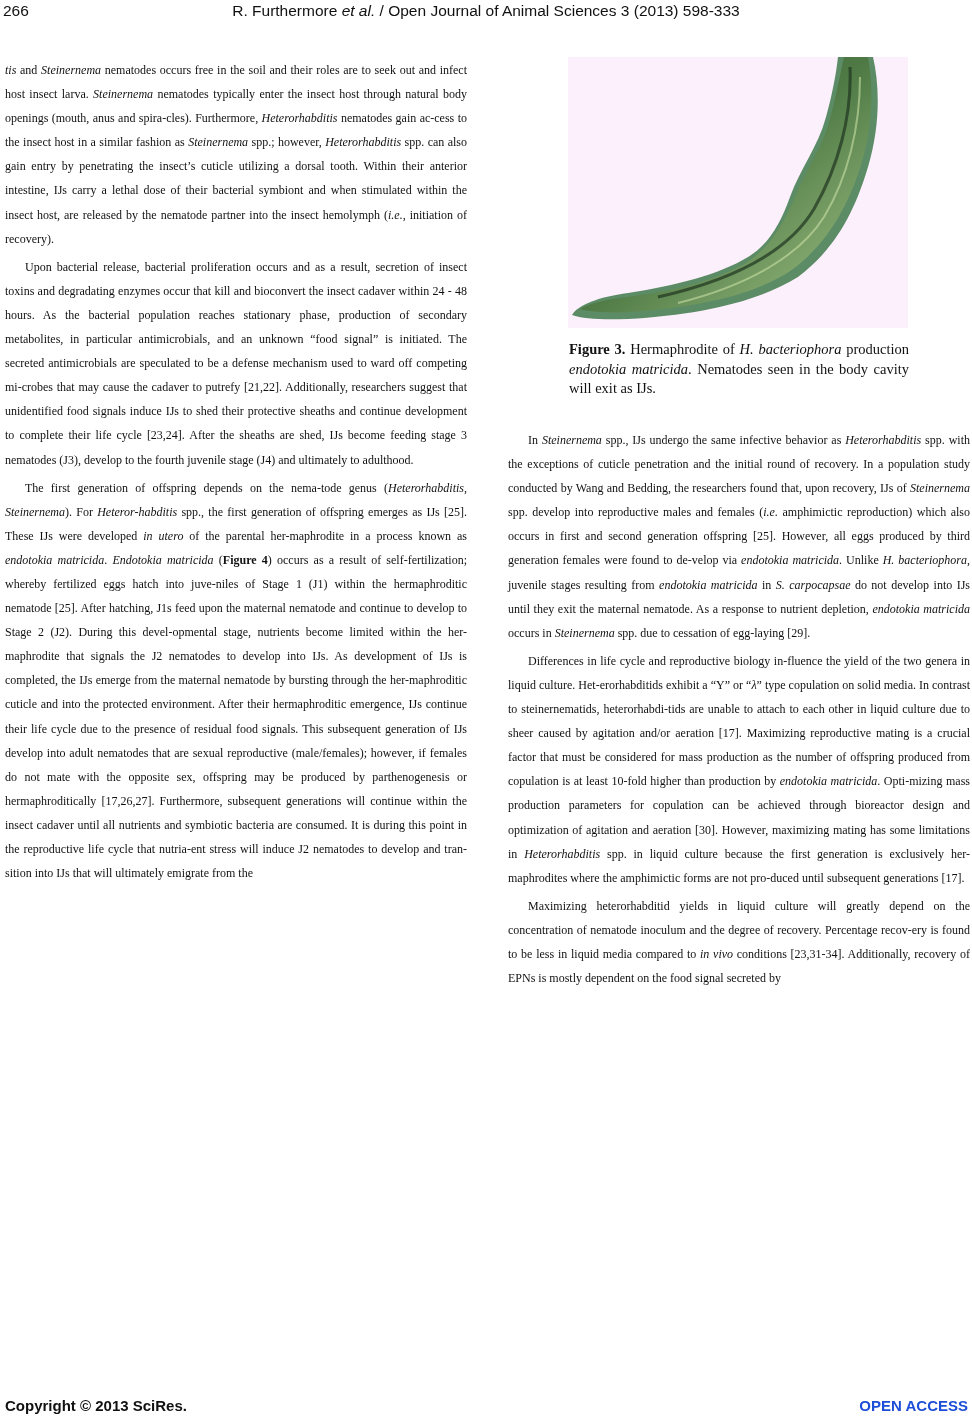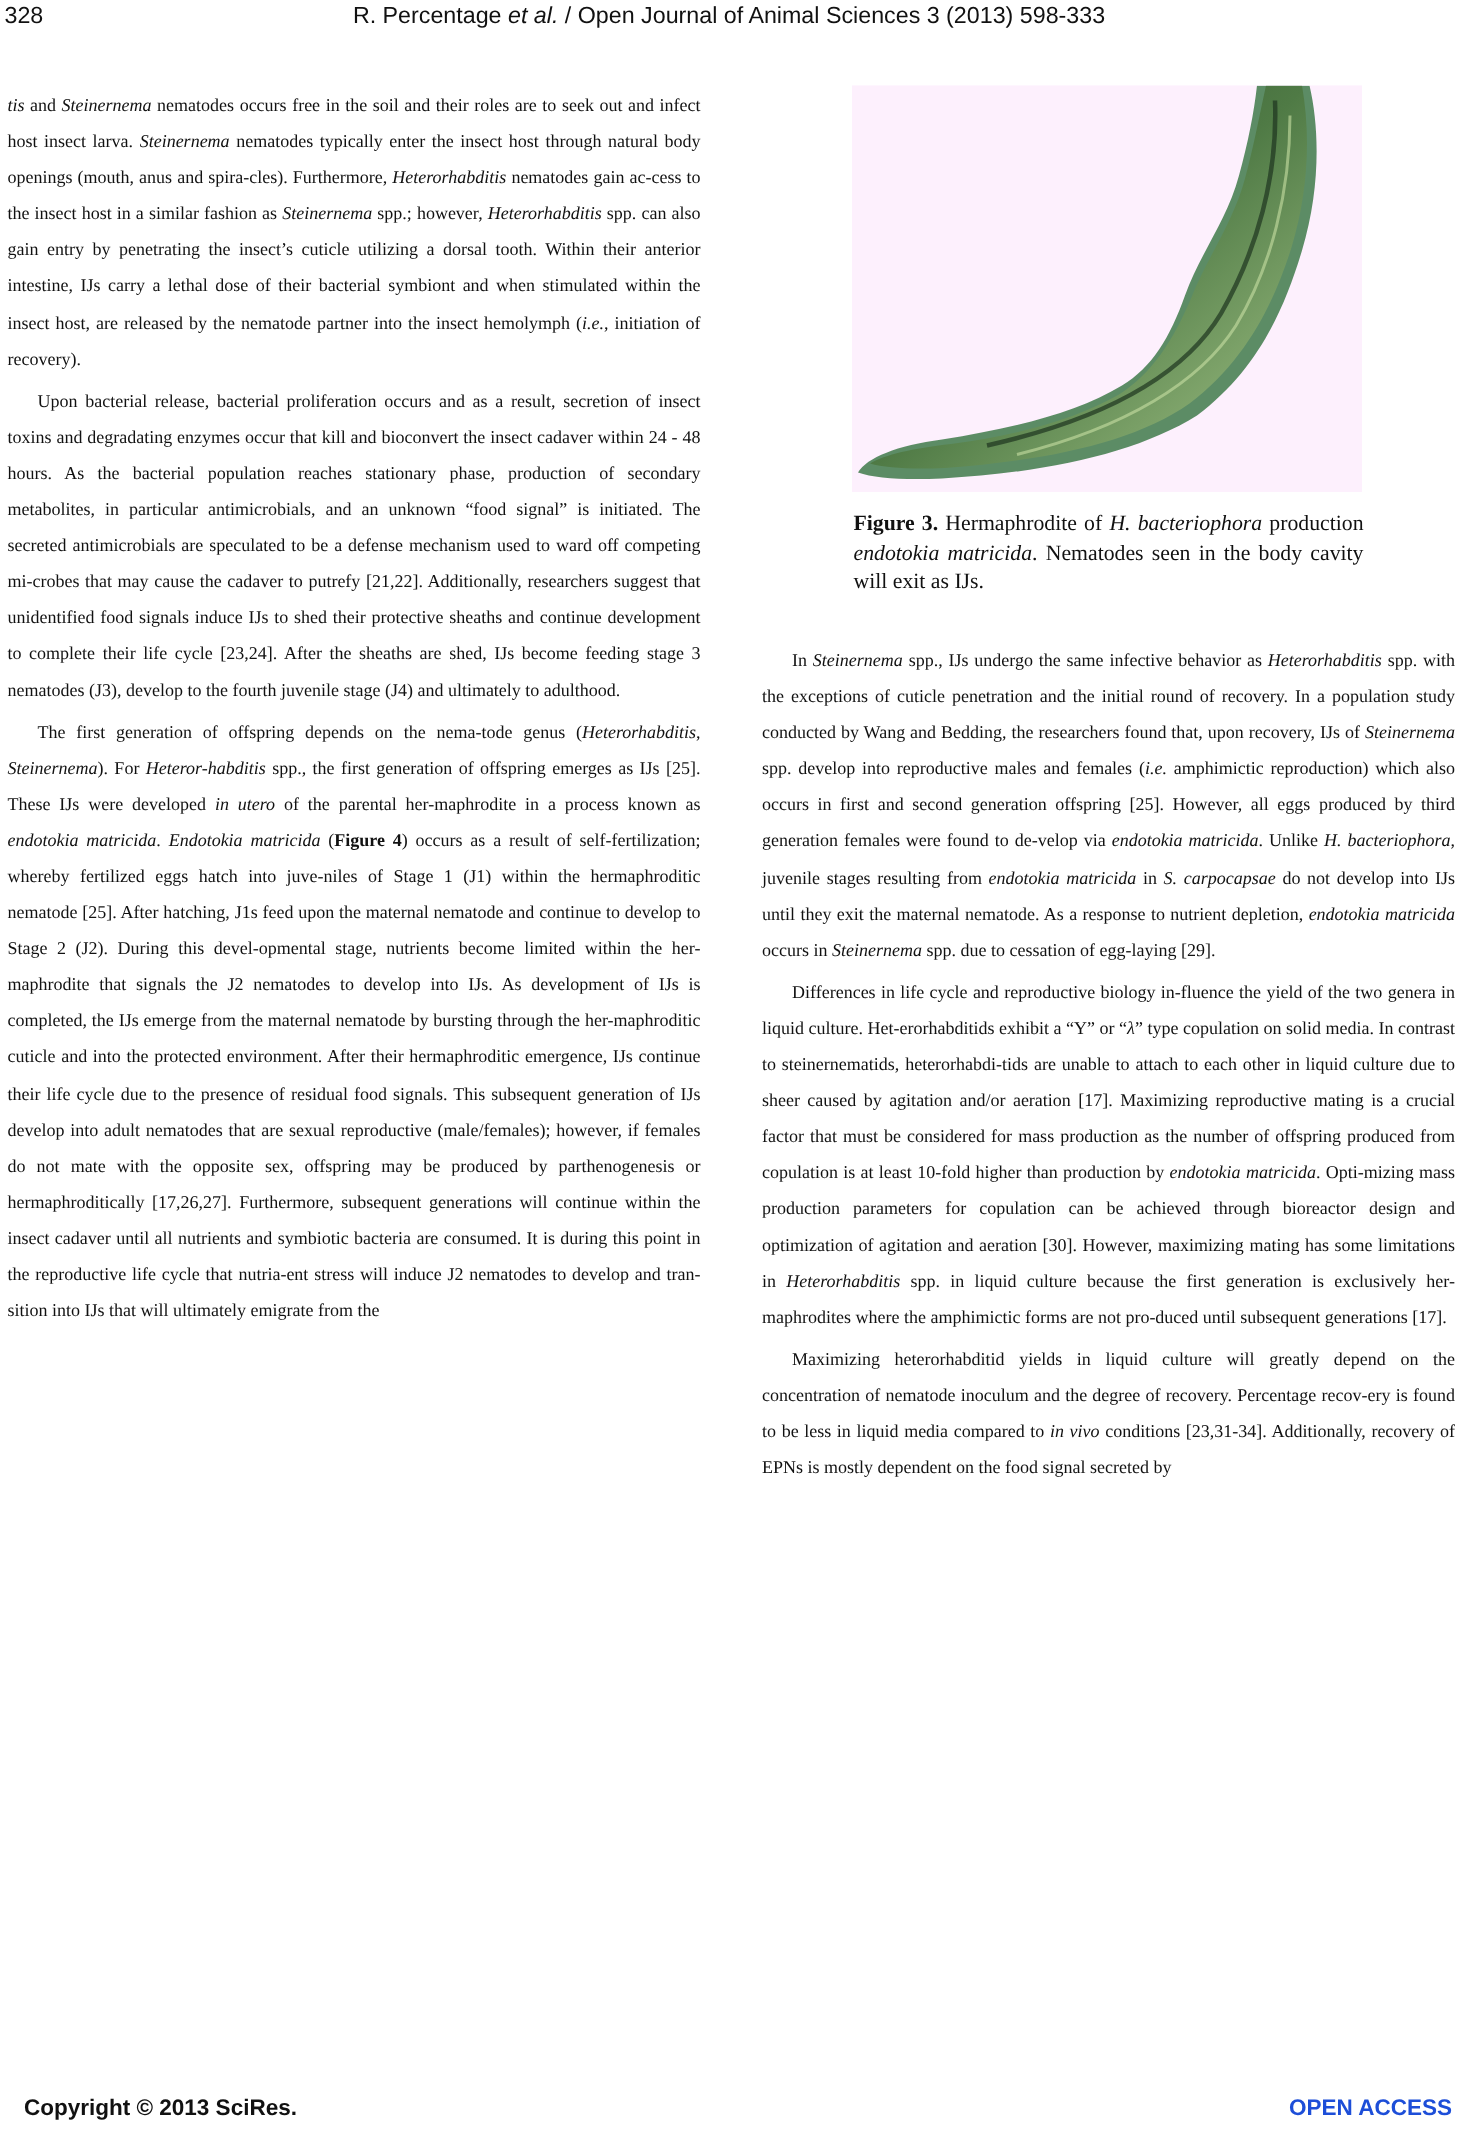--- a/index.html
+++ b/index.html
@@ -9,30 +9,30 @@
   .runhead .journal { position: absolute; left: 0; width: 972px; text-align: center; top: 0; }
   .col { position: absolute; font-family: "Liberation Serif", serif; font-size: 12px; line-height: 24.1px; text-align: justify; }
   .col-left { left: 5px; top: 58px; width: 462px; }
   .col-right { left: 508px; top: 424px; width: 462px; }
   .col p { margin: 0; }
   .col p.indent { text-indent: 20px; margin-top: 4px; }
   .figure { position: absolute; left: 568px; top: 57px; width: 340px; height: 271px; background: #fdf0fd; overflow: hidden; }
   .caption { position: absolute; left: 569px; top: 340px; width: 340px; font-family: "Liberation Serif", serif; font-size: 14.5px; line-height: 19.5px; text-align: justify; }
   .caption b { font-weight: bold; }
   .footer { position: absolute; top: 1397px; left: 0; width: 972px; font-family: "Liberation Sans", sans-serif; font-weight: bold; font-size: 15px; }
-  .footer .copy { position: absolute; left: 16px; color: #111; }
+  .footer .copy { position: absolute; left: 5px; color: #111; }
   .footer .oa { position: absolute; right: 4px; color: #1d4ed8; }
   i { }
 </style>
 </head>
 <body>
 
 <div class="runhead">
-  <span class="pageno">328</span>
-  <span class="journal"><span>R. Percentage </span><i>et al.</i><span> / Open Journal of Animal Sciences 3 (2013) 598-333</span></span>
+  <span class="pageno">266</span>
+  <span class="journal"><span>R. Furthermore </span><i>et al.</i><span> / Open Journal of Animal Sciences 3 (2013) 598-333</span></span>
 </div>
 
 <div class="col col-left">
   <p><i>tis</i><span> and </span><i>Steinernema</i><span> nematodes occurs free in the soil and their roles are to seek out and infect host insect larva. </span><i>Steinernema</i><span> nematodes typically enter the insect host through natural body openings (mouth, anus and spira-cles). Furthermore, </span><i>Heterorhabditis</i><span> nematodes gain ac-cess to the insect host in a similar fashion as </span><i>Steinernema</i><span> spp.; however, </span><i>Heterorhabditis</i><span> spp. can also gain entry by penetrating the insect’s cuticle utilizing a dorsal tooth. Within their anterior intestine, IJs carry a lethal dose of their bacterial symbiont and when stimulated within the insect host, are released by the nematode partner into the insect hemolymph (</span><i>i.e.</i><span>, initiation of recovery).</span></p>
   <p class="indent">Upon bacterial release, bacterial proliferation occurs and as a result, secretion of insect toxins and degradating enzymes occur that kill and bioconvert the insect cadaver within 24 - 48 hours. As the bacterial population reaches stationary phase, production of secondary metabolites, in particular antimicrobials, and an unknown “food signal” is initiated. The secreted antimicrobials are speculated to be a defense mechanism used to ward off competing mi-crobes that may cause the cadaver to putrefy [21,22]. Additionally, researchers suggest that unidentified food signals induce IJs to shed their protective sheaths and continue development to complete their life cycle [23,24]. After the sheaths are shed, IJs become feeding stage 3 nematodes (J3), develop to the fourth juvenile stage (J4) and ultimately to adulthood.</p>
   <p class="indent"><span>The first generation of offspring depends on the nema-tode genus (</span><i>Heterorhabditis</i><span>, </span><i>Steinernema</i><span>). For </span><i>Heteror-habditis</i><span> spp., the first generation of offspring emerges as IJs [25]. These IJs were developed </span><i>in utero</i><span> of the parental her-maphrodite in a process known as </span><i>endotokia matricida</i><span>. </span><i>Endotokia matricida</i><span> (</span><b>Figure 4</b><span>) occurs as a result of self-fertilization; whereby fertilized eggs hatch into juve-niles of Stage 1 (J1) within the hermaphroditic nematode [25]. After hatching, J1s feed upon the maternal nematode and continue to develop to Stage 2 (J2). During this devel-opmental stage, nutrients become limited within the her-maphrodite that signals the J2 nematodes to develop into IJs. As development of IJs is completed, the IJs emerge from the maternal nematode by bursting through the her-maphroditic cuticle and into the protected environment. After their hermaphroditic emergence, IJs continue their life cycle due to the presence of residual food signals. This subsequent generation of IJs develop into adult nematodes that are sexual reproductive (male/females); however, if females do not mate with the opposite sex, offspring may be produced by parthenogenesis or hermaphroditically [17,26,27]. Furthermore, subsequent generations will continue within the insect cadaver until all nutrients and symbiotic bacteria are consumed. It is during this point in the reproductive life cycle that nutria-ent stress will induce J2 nematodes to develop and tran-sition into IJs that will ultimately emigrate from the</span></p>
 </div>
 
 <div class="figure">
   <svg width="340" height="271" viewBox="0 0 340 271">

